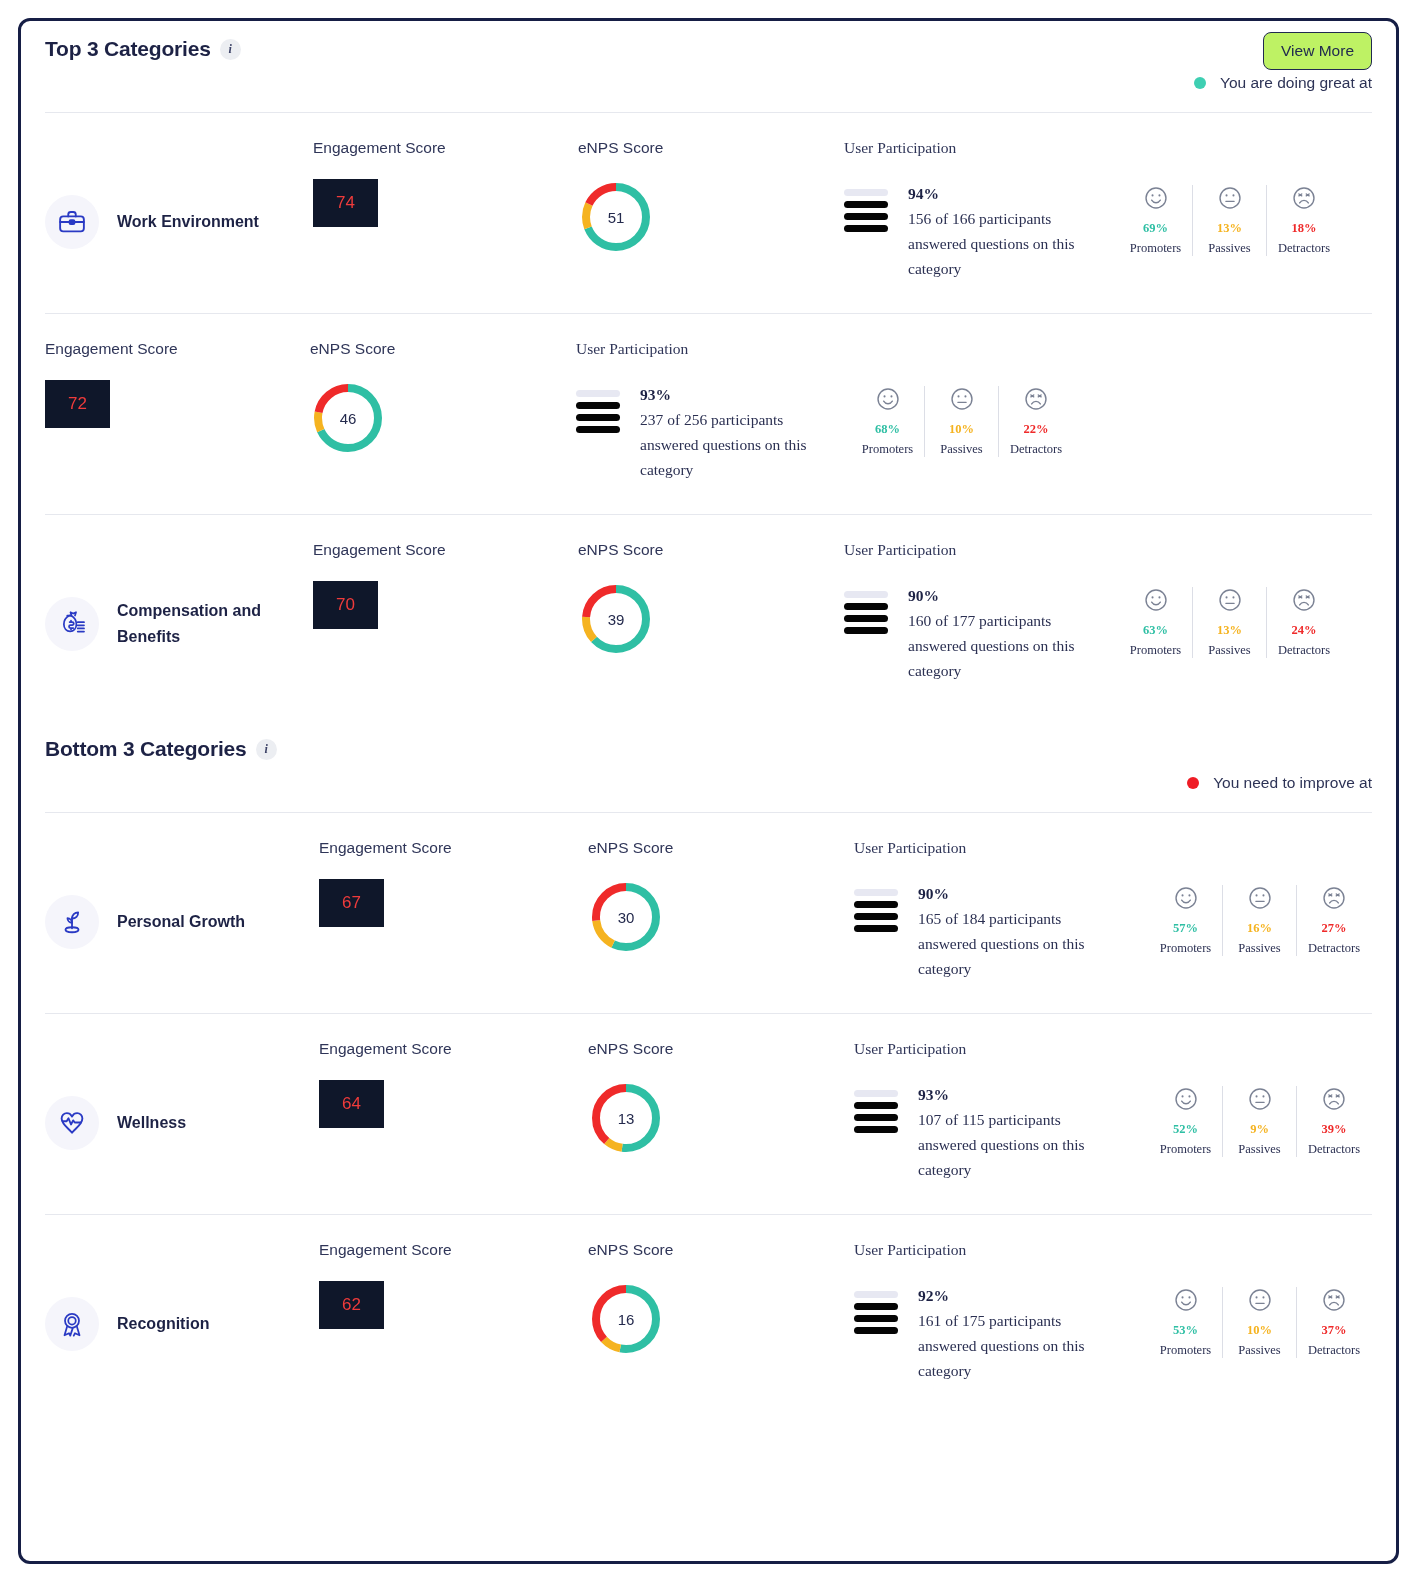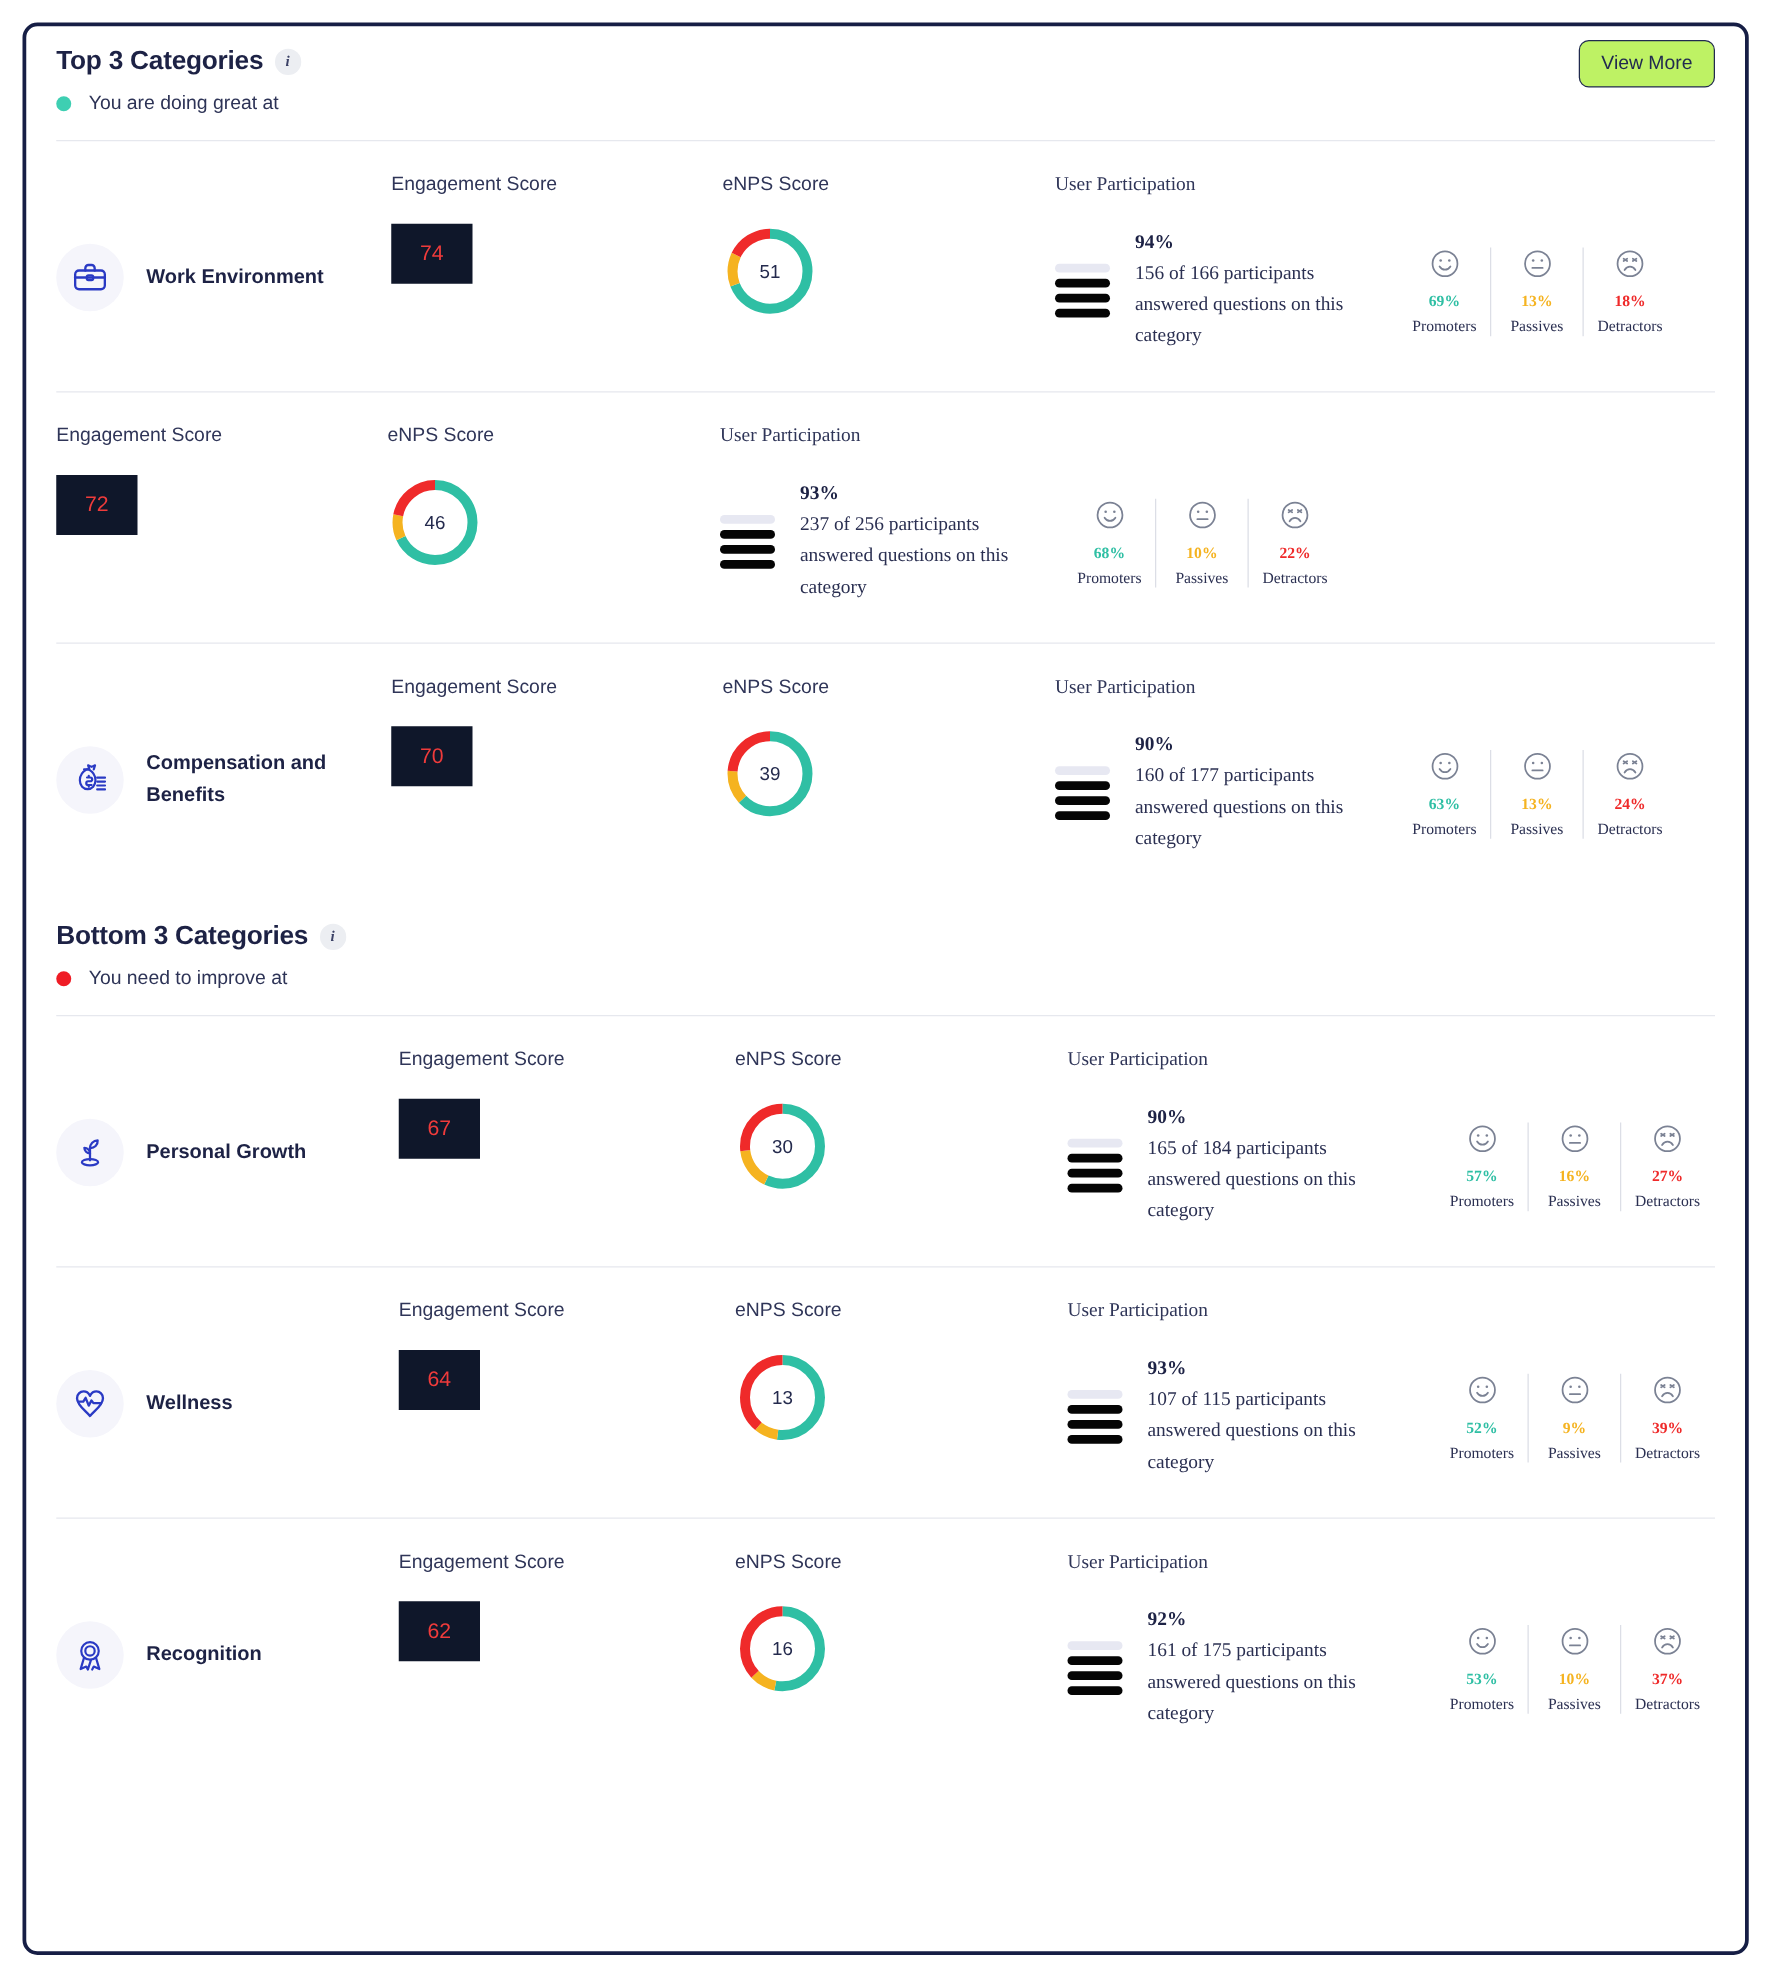--- a/index.html
+++ b/index.html
@@ -31,21 +31,21 @@
     font-size: 21px; font-weight: bold; color: #1d2245;
     letter-spacing: -0.2px;
   }
   .info-icon {
     width: 21px; height: 21px; border-radius: 50%;
     background: #eceef2; color: #3b4166;
     font-size: 12px; font-style: italic; font-weight: bold;
     display: flex; align-items: center; justify-content: center;
     font-family: "Liberation Serif", serif;
   }
-  .subtitle-row { display: flex; align-items: center; gap: 14px; margin-top: 13px; }
+  .subtitle-row { display: flex; align-items: center; gap: 14px; margin-top: 13px; justify-content: flex-end; }
   .dot { width: 12px; height: 12px; border-radius: 50%; flex: 0 0 auto; }
   .dot.good { background: #3ecfb2; }
   .dot.bad  { background: #ef1c25; }
   .subtitle-text { font-size: 15.5px; color: #2d3356; }
 
   .view-more {
     position: absolute; top: 11px; right: 24px;
     padding: 9px 17px;
     background: #bef264;
     border: 1.6px solid #212a4f;
@@ -92,21 +92,21 @@
   .donut { position: relative; width: 76px; height: 76px; }
   .donut svg { display: block; transform: rotate(-90deg); }
   .donut-val {
     position: absolute; inset: 0;
     display: flex; align-items: center; justify-content: center;
     font-size: 15px; color: #242a4d;
   }
 
   .col-part { flex: 1 1 auto; display: flex; flex-direction: column; font-family: Liberation Serif, serif; }
   .part-title { font-size: 15.5px; color: #2f3558; margin-bottom: 24px; }
-  .part-body { display: flex; align-items: center; }
+  .part-body { display: flex; align-items: flex-start; }
   .gauge { width: 44px; margin-right: 20px; padding-top: 8px; flex: 0 0 auto; }
   .gauge .bar { height: 7px; border-radius: 4px; margin-bottom: 5px; }
   .gauge .bar.off { background: #e7e8f2; }
   .gauge .bar.on  { background: #050505; }
 
   .part-text {
     font-size: 15.5px; color: #2b3052; line-height: 1.62;
     width: 185px; flex: 0 0 auto;
   }
   .part-text .pct { font-weight: bold; color: #1d2245; display: block; }

